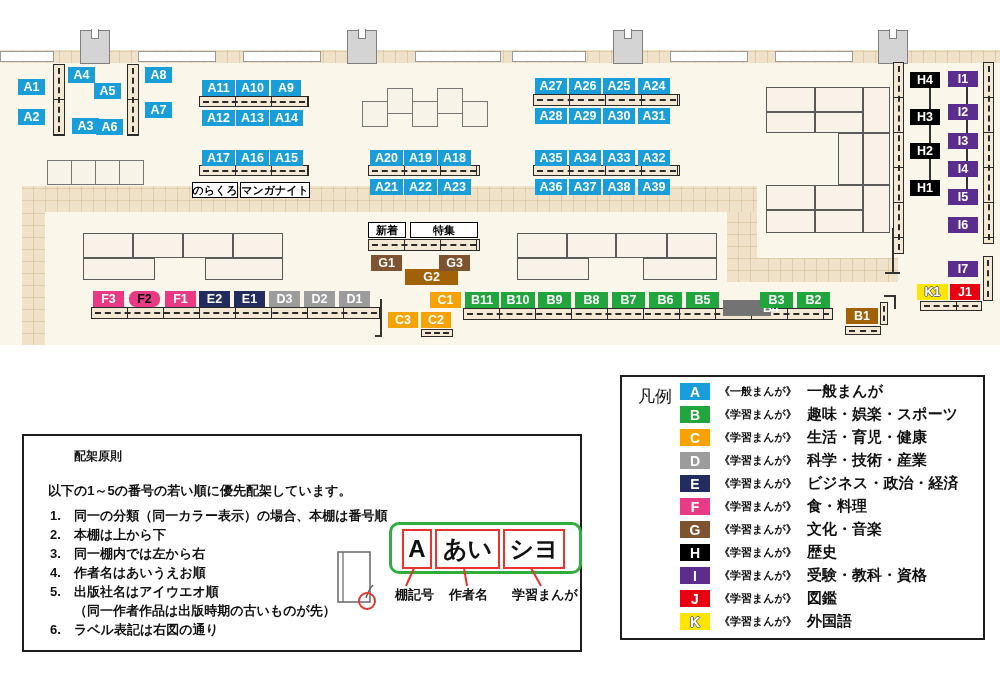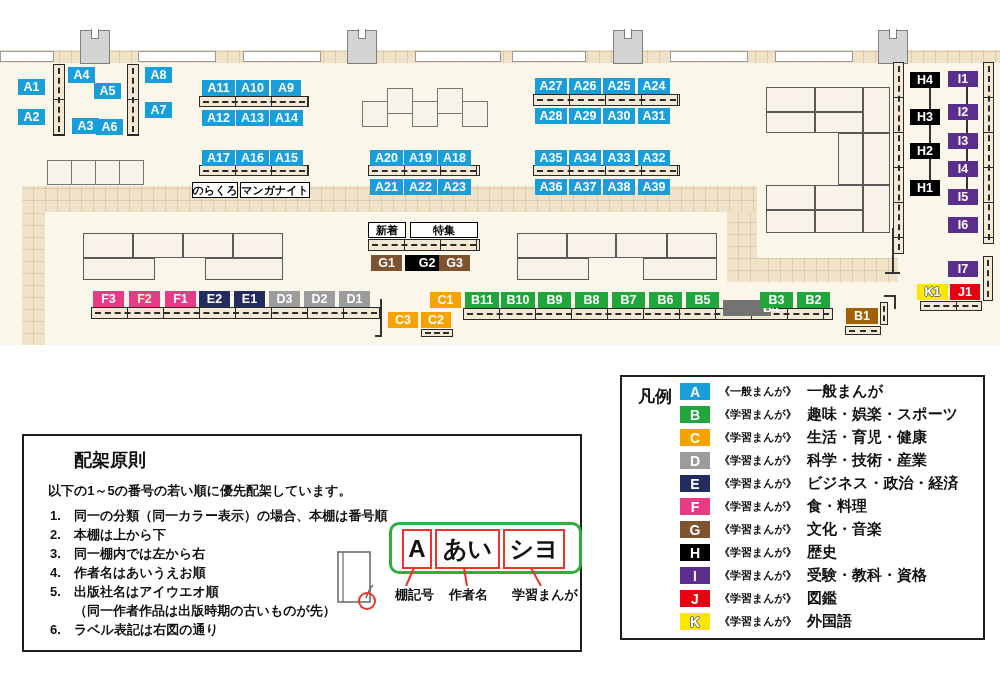--- a/index.html
+++ b/index.html
@@ -29,34 +29,34 @@
   .line{background:#333;}
   
   .chip{position:absolute;height:16px;display:flex;align-items:center;justify-content:center;
     font-weight:bold;font-size:12.5px;color:#fff;box-sizing:border-box;z-index:5;}
   .chip.outline{color:#fff;text-shadow:1px 0 0 #6f6f6f,-1px 0 0 #6f6f6f,0 1px 0 #6f6f6f,0 -1px 0 #6f6f6f;}
   .tag{position:absolute;height:16px;background:#fff;border:1px solid #000;color:#000;
     font-weight:bold;font-size:11px;display:flex;align-items:center;justify-content:center;
     white-space:nowrap;z-index:5;box-sizing:border-box;}
   
   #rules-box{left:22px;top:434px;width:560px;height:218px;background:#fff;border:2px solid #1d1d1d;}
-  #rules-title{position:absolute;left:16px;top:12px;font-size:18px;font-weight:bold;color:#111;padding-left:34px;}
+  #rules-title{position:absolute;left:16px;top:12px;font-size:12px;font-weight:bold;color:#111;padding-left:34px;}
   #rules-intro{position:absolute;left:24px;top:46px;font-size:13px;font-weight:bold;color:#111;white-space:nowrap;}
   #rules-list{position:absolute;left:26px;top:70px;font-size:13px;font-weight:bold;color:#111;}
   .rule-row{display:flex;line-height:19px;white-space:nowrap;}
   .rule-num{width:24px;}
   .rule-note{padding-left:24px;line-height:19px;white-space:nowrap;}
   #diagram-frame{position:absolute;left:365px;top:86px;width:193px;height:52px;background:#fff;
     border:3px solid #2fae3c;border-radius:10px;box-sizing:border-box;}
   .label-box{position:absolute;top:4px;height:40px;border:2px solid #e8342c;background:#fff;color:#111;
     display:flex;align-items:center;justify-content:center;font-weight:bold;font-size:24px;box-sizing:border-box;}
   .caption{position:absolute;top:150px;font-size:13px;font-weight:bold;color:#111;white-space:nowrap;}
   
   #legend-box{left:620px;top:375px;width:365px;height:265px;background:#fff;border:2px solid #1d1d1d;}
-  #legend-title{position:absolute;left:16px;top:8px;font-size:17px;font-weight:bold;color:#111;}
+  #legend-title{position:absolute;left:16px;top:8px;font-size:17px;font-weight:normal;color:#111;}
   #legend-rows{position:absolute;left:58px;top:6px;display:flex;flex-direction:column;gap:6px;}
   .legend-row{display:flex;align-items:center;height:17px;white-space:nowrap;}
   .legend-chip{width:30px;height:17px;display:flex;align-items:center;justify-content:center;
     font-weight:bold;font-size:14px;color:#fff;margin-right:9px;}
   .legend-series{font-size:11px;font-weight:bold;color:#111;width:88px;}
   .legend-name{font-size:15px;font-weight:bold;color:#111;}
 </style>
 </head>
 <body>
 
@@ -190,24 +190,24 @@
       <div class="chip" style="left: 638px; top: 108px; width: 32px; background: rgb(26, 158, 217); color: rgb(255, 255, 255);">A31</div>
       <div class="chip" style="left: 535px; top: 150px; width: 32px; background: rgb(26, 158, 217); color: rgb(255, 255, 255);">A35</div>
       <div class="chip" style="left: 569px; top: 150px; width: 32px; background: rgb(26, 158, 217); color: rgb(255, 255, 255);">A34</div>
       <div class="chip" style="left: 603px; top: 150px; width: 32px; background: rgb(26, 158, 217); color: rgb(255, 255, 255);">A33</div>
       <div class="chip" style="left: 638px; top: 150px; width: 32px; background: rgb(26, 158, 217); color: rgb(255, 255, 255);">A32</div>
       <div class="chip" style="left: 535px; top: 179px; width: 32px; background: rgb(26, 158, 217); color: rgb(255, 255, 255);">A36</div>
       <div class="chip" style="left: 569px; top: 179px; width: 32px; background: rgb(26, 158, 217); color: rgb(255, 255, 255);">A37</div>
       <div class="chip" style="left: 603px; top: 179px; width: 32px; background: rgb(26, 158, 217); color: rgb(255, 255, 255);">A38</div>
       <div class="chip" style="left: 638px; top: 179px; width: 32px; background: rgb(26, 158, 217); color: rgb(255, 255, 255);">A39</div>
       <div class="chip" style="left: 371px; top: 255px; width: 31px; background: rgb(125, 83, 48); color: rgb(255, 255, 255);">G1</div>
-      <div class="chip" style="left: 405px; top: 255px; width: 44px; background: #000000; color: rgb(255, 255, 255);">G2</div>
+      <div class="chip" style="left: 405px; top: 269px; width: 53px; background: #a16207; color: rgb(255, 255, 255);">G2</div>
       <div class="chip" style="left: 439px; top: 255px; width: 31px; background: rgb(125, 83, 48); color: rgb(255, 255, 255);">G3</div>
       <div class="chip" style="left: 93px; top: 291px; width: 31px; background: rgb(231, 59, 133); color: rgb(255, 255, 255);">F3</div>
-      <div class="chip" style="left: 129px; top: 291px; width: 31px; background: rgb(231, 59, 133); color: #fef9c3;">F2</div>
+      <div class="chip" style="left: 129px; top: 291px; width: 31px; background: rgb(231, 59, 133); color: #000000; border-radius: 7px;">F2</div>
       <div class="chip" style="left: 165px; top: 291px; width: 31px; background: rgb(231, 59, 133); color: rgb(255, 255, 255);">F1</div>
       <div class="chip" style="left: 199px; top: 291px; width: 31px; background: rgb(34, 44, 94); color: rgb(255, 255, 255);">E2</div>
       <div class="chip" style="left: 234px; top: 291px; width: 31px; background: rgb(34, 44, 94); color: rgb(255, 255, 255);">E1</div>
       <div class="chip" style="left: 269px; top: 291px; width: 31px; background: rgb(156, 156, 156); color: rgb(255, 255, 255);">D3</div>
       <div class="chip" style="left: 304px; top: 291px; width: 31px; background: rgb(156, 156, 156); color: rgb(255, 255, 255);">D2</div>
       <div class="chip" style="left: 339px; top: 291px; width: 31px; background: rgb(156, 156, 156); color: rgb(255, 255, 255);">D1</div>
       <div class="chip" style="left: 430px; top: 292px; width: 31px; background: rgb(246, 162, 0); color: rgb(255, 255, 255);">C1</div>
       <div class="chip" style="left: 388px; top: 312px; width: 30px; background: rgb(246, 162, 0); color: rgb(255, 255, 255);">C3</div>
       <div class="chip" style="left: 421px; top: 312px; width: 30px; background: rgb(246, 162, 0); color: rgb(255, 255, 255);">C2</div>
       <div class="chip" style="left: 465px; top: 292px; width: 34px; background: rgb(33, 166, 61); color: rgb(255, 255, 255);">B11</div>

